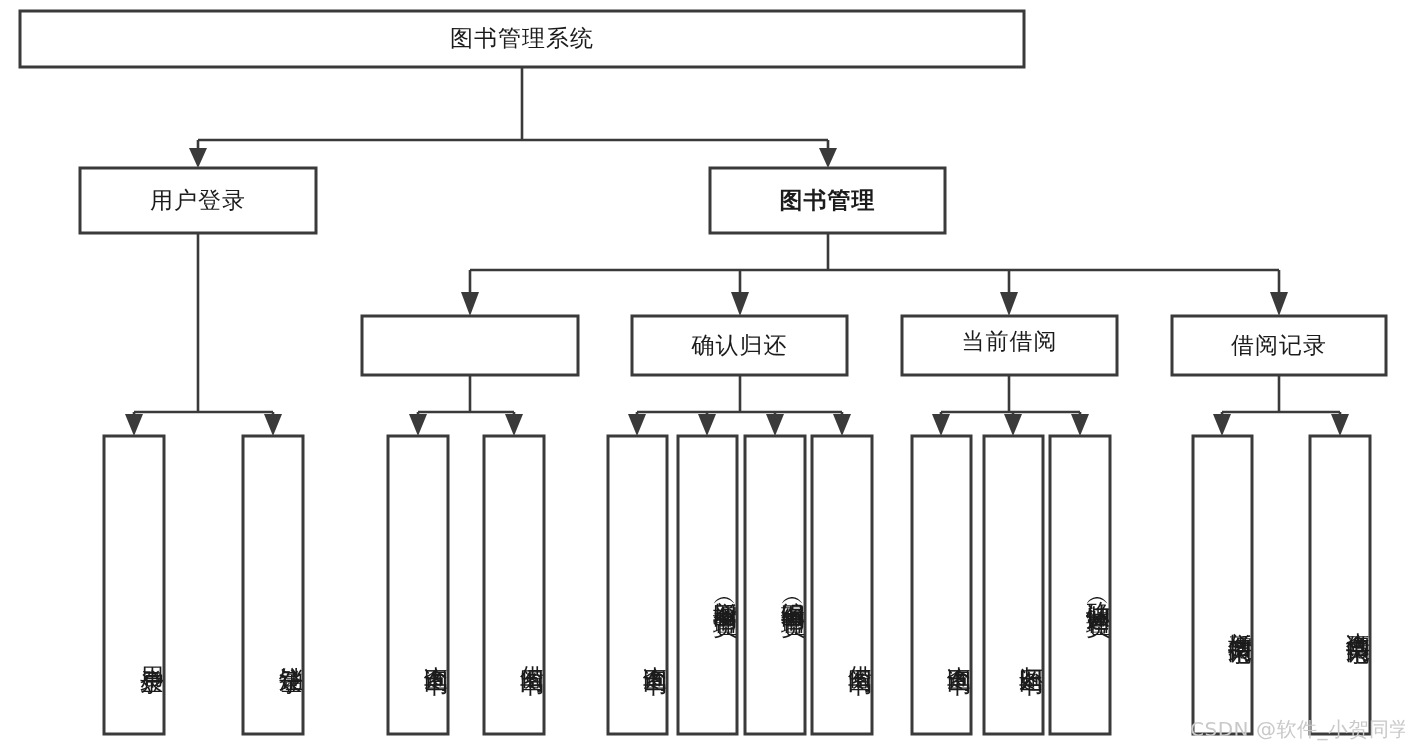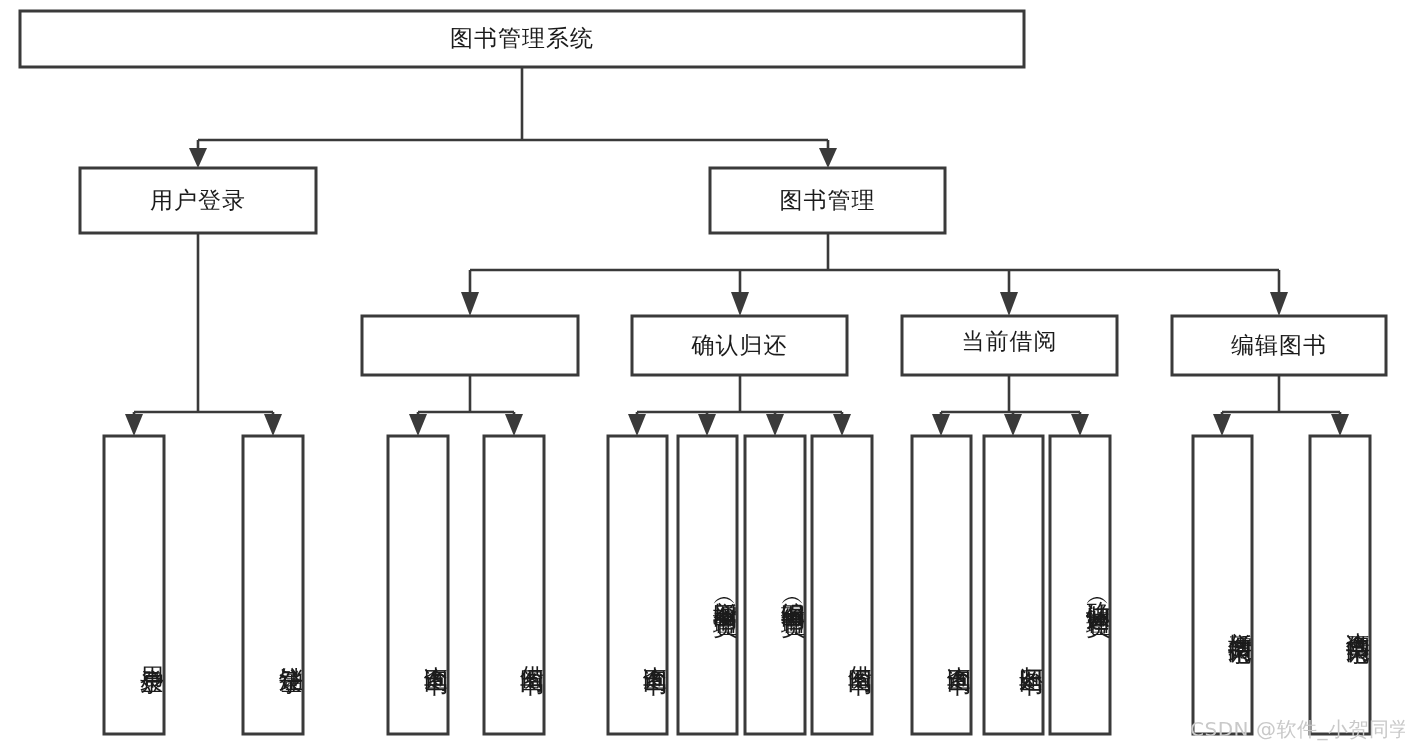--- a/index.html
+++ b/index.html
@@ -169,25 +169,25 @@
       <rect class="node-box" x="984" y="436" width="59" height="298"></rect>
       <rect class="node-box" x="1050" y="436" width="60" height="298"></rect>
       <rect class="node-box" x="1193" y="436" width="59" height="298"></rect>
       <rect class="node-box" x="1310" y="436" width="60" height="298"></rect>
     </g>
   </svg>
 
   <div class="node-label-h" style="left:20px; top:11px; width:1004px; height:56px;">图书管理系统</div>
 
   <div class="node-label-h" style="left:80px; top:168px; width:236px; height:65px;">用户登录</div>
-  <div class="node-label-h" style="left:710px; top:168px; width:235px; height:65px;">图书管理</div>
+  <div class="node-label-h" style="left:710px; top:168px; width:235px; height:65px;font-weight:bold;">图书管理</div>
 
   <div class="node-label-h" style="left:632px; top:316px; width:215px; height:59px;">确认归还</div>
   <div class="node-label-h" style="left:902px; top:316px; width:215px; height:51px;">当前借阅</div>
-  <div class="node-label-h" style="left:1172px; top:316px; width:214px; height:59px;">编辑图书</div>
+  <div class="node-label-h" style="left:1172px; top:316px; width:214px; height:59px;">借阅记录</div>
 
   <div class="node-label-v" style="left:104px; top:436px; width:60px; height:298px; padding-top:66px;">用户登录</div>
   <div class="node-label-v" style="left:243px; top:436px; width:60px; height:298px; padding-top:66px;">注销登录</div>
   <div class="node-label-v" style="left:388px; top:436px; width:60px; height:298px; padding-top:66px;">查询图书</div>
   <div class="node-label-v" style="left:484px; top:436px; width:60px; height:298px; padding-top:66px;">借阅图书</div>
   <div class="node-label-v" style="left:608px; top:436px; width:59px; height:298px; padding-top:66px;">查询图书</div>
   <div class="node-label-v" style="left:678px; top:436px; width:59px; height:298px; padding-top:6px;">新增图书（管理员）</div>
   <div class="node-label-v" style="left:745px; top:436px; width:60px; height:298px; padding-top:6px;">编辑图书（管理员）</div>
   <div class="node-label-v" style="left:812px; top:436px; width:60px; height:298px; padding-top:66px;">借阅图书</div>
   <div class="node-label-v" style="left:912px; top:436px; width:59px; height:298px; padding-top:66px;">查询图书</div>

